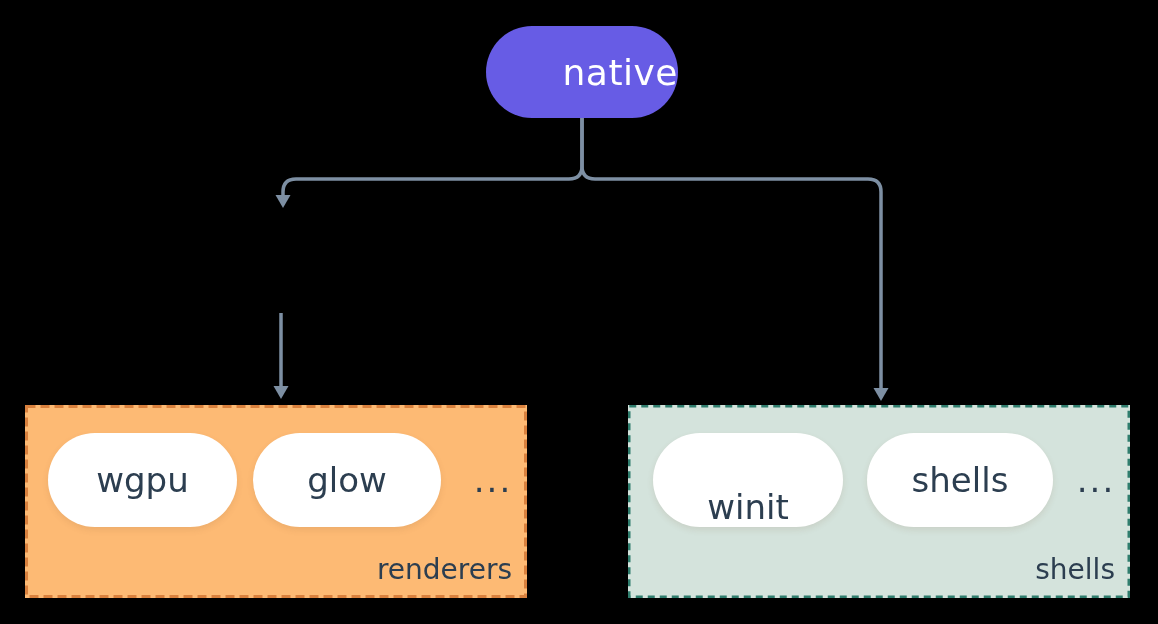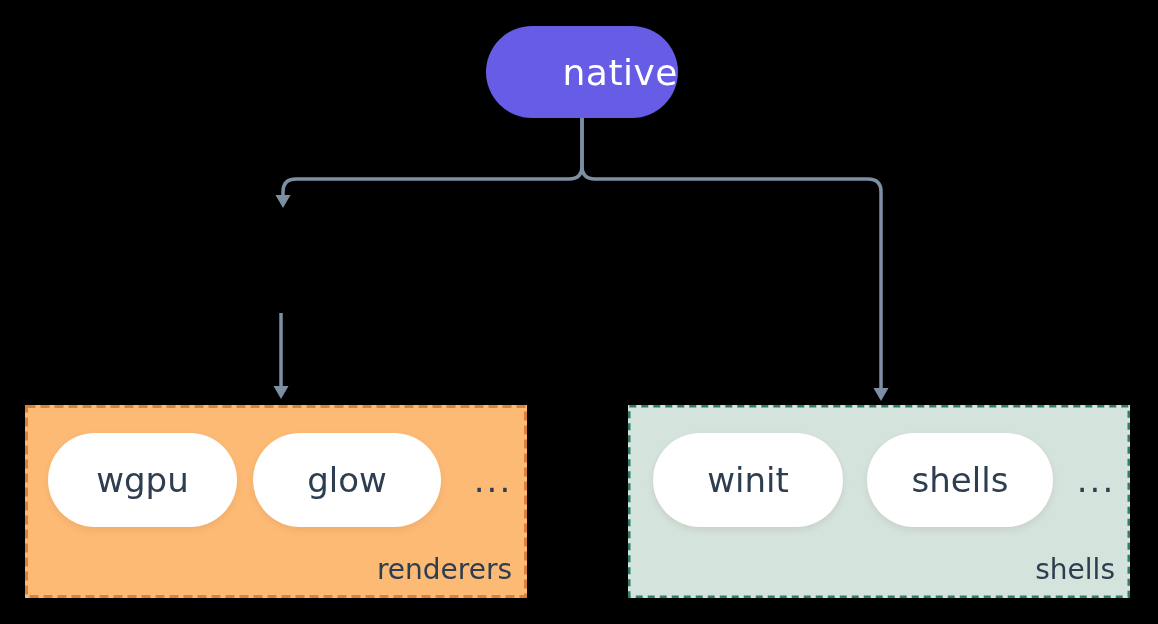--- a/index.html
+++ b/index.html
@@ -65,21 +65,21 @@
     align-items: center;
     justify-content: center;
     background: #ffffff;
     border-radius: 47px;
     color: #2C3E50;
     font-size: 34px;
     box-shadow: 0 3px 6px rgba(120, 80, 50, 0.12);
   }
   .group-renderers .pill-1 { left: 23px;  width: 189px; }
   .group-renderers .pill-2 { left: 228px; width: 188px; }
-  .group-shells    .pill-1 { left: 25px;  width: 190px; }
+  .group-shells    .pill-1 { left: 25px;  width: 190px; align-items: flex-end; }
   .group-shells    .pill-2 { left: 239px; width: 186px; }
 
   .more {
     position: absolute;
     top: 28px;
     height: 94px;
     left: 438px;
     width: 60px;
     display: flex;
     align-items: center;

